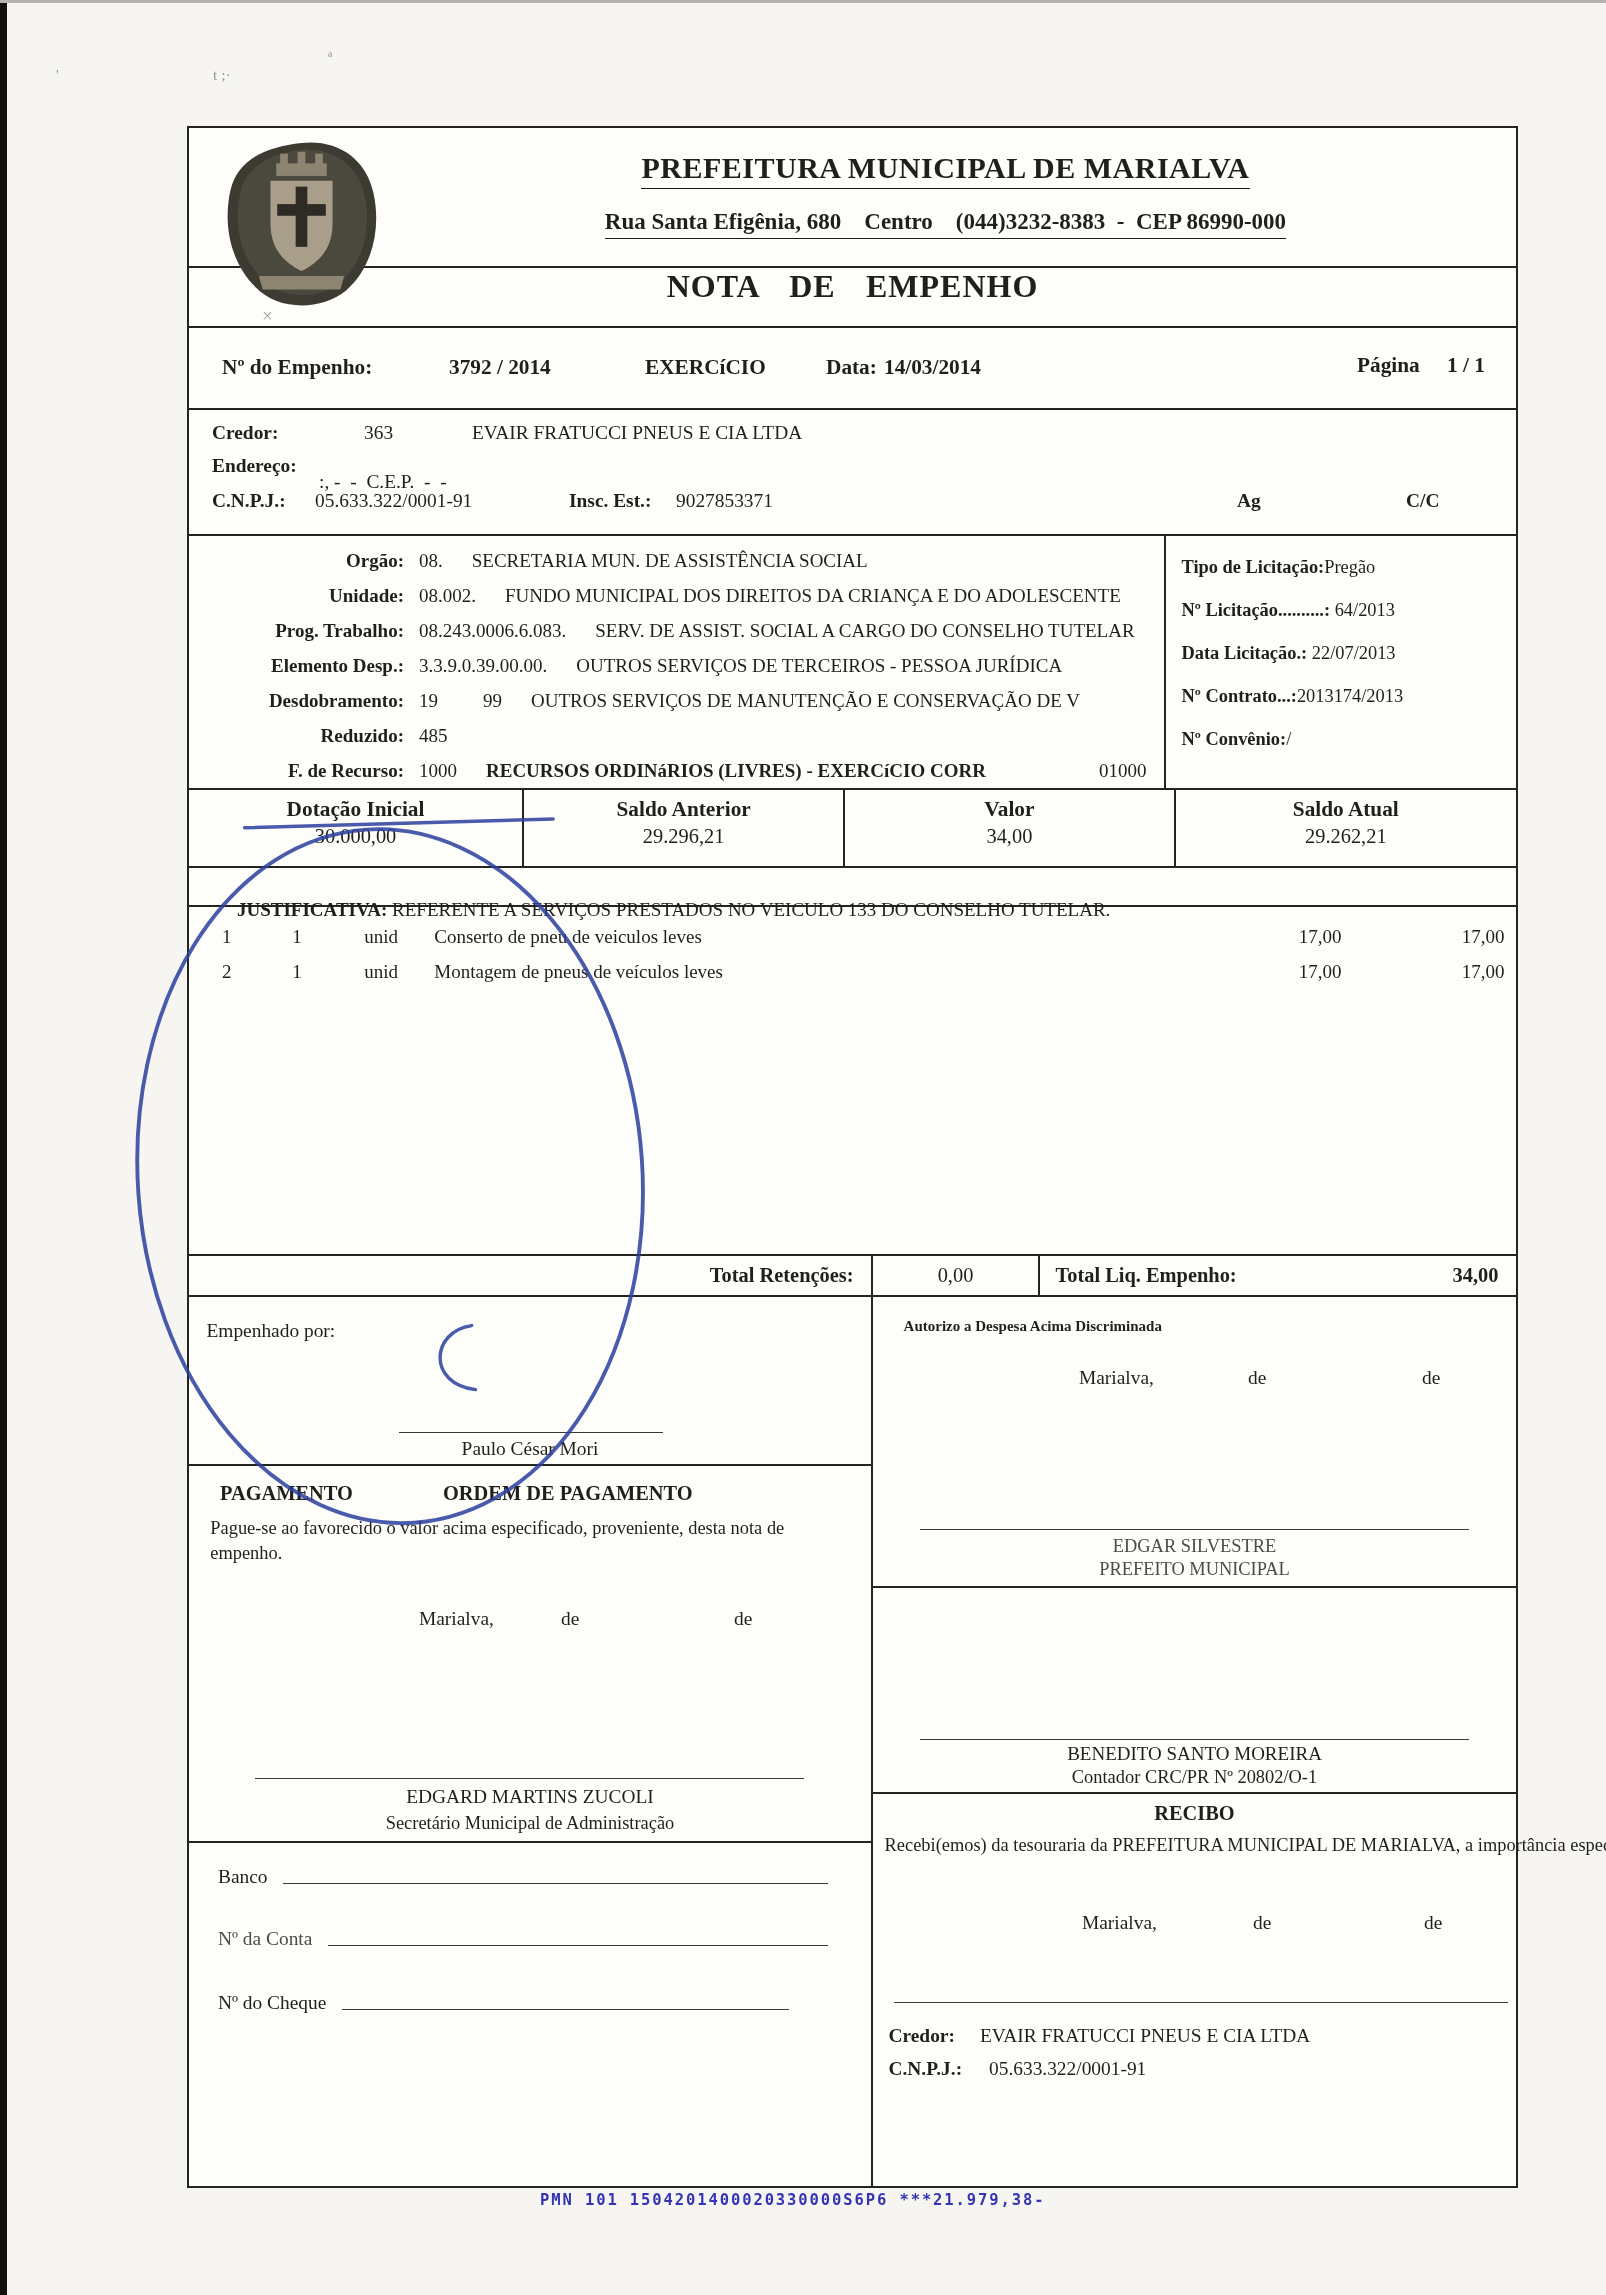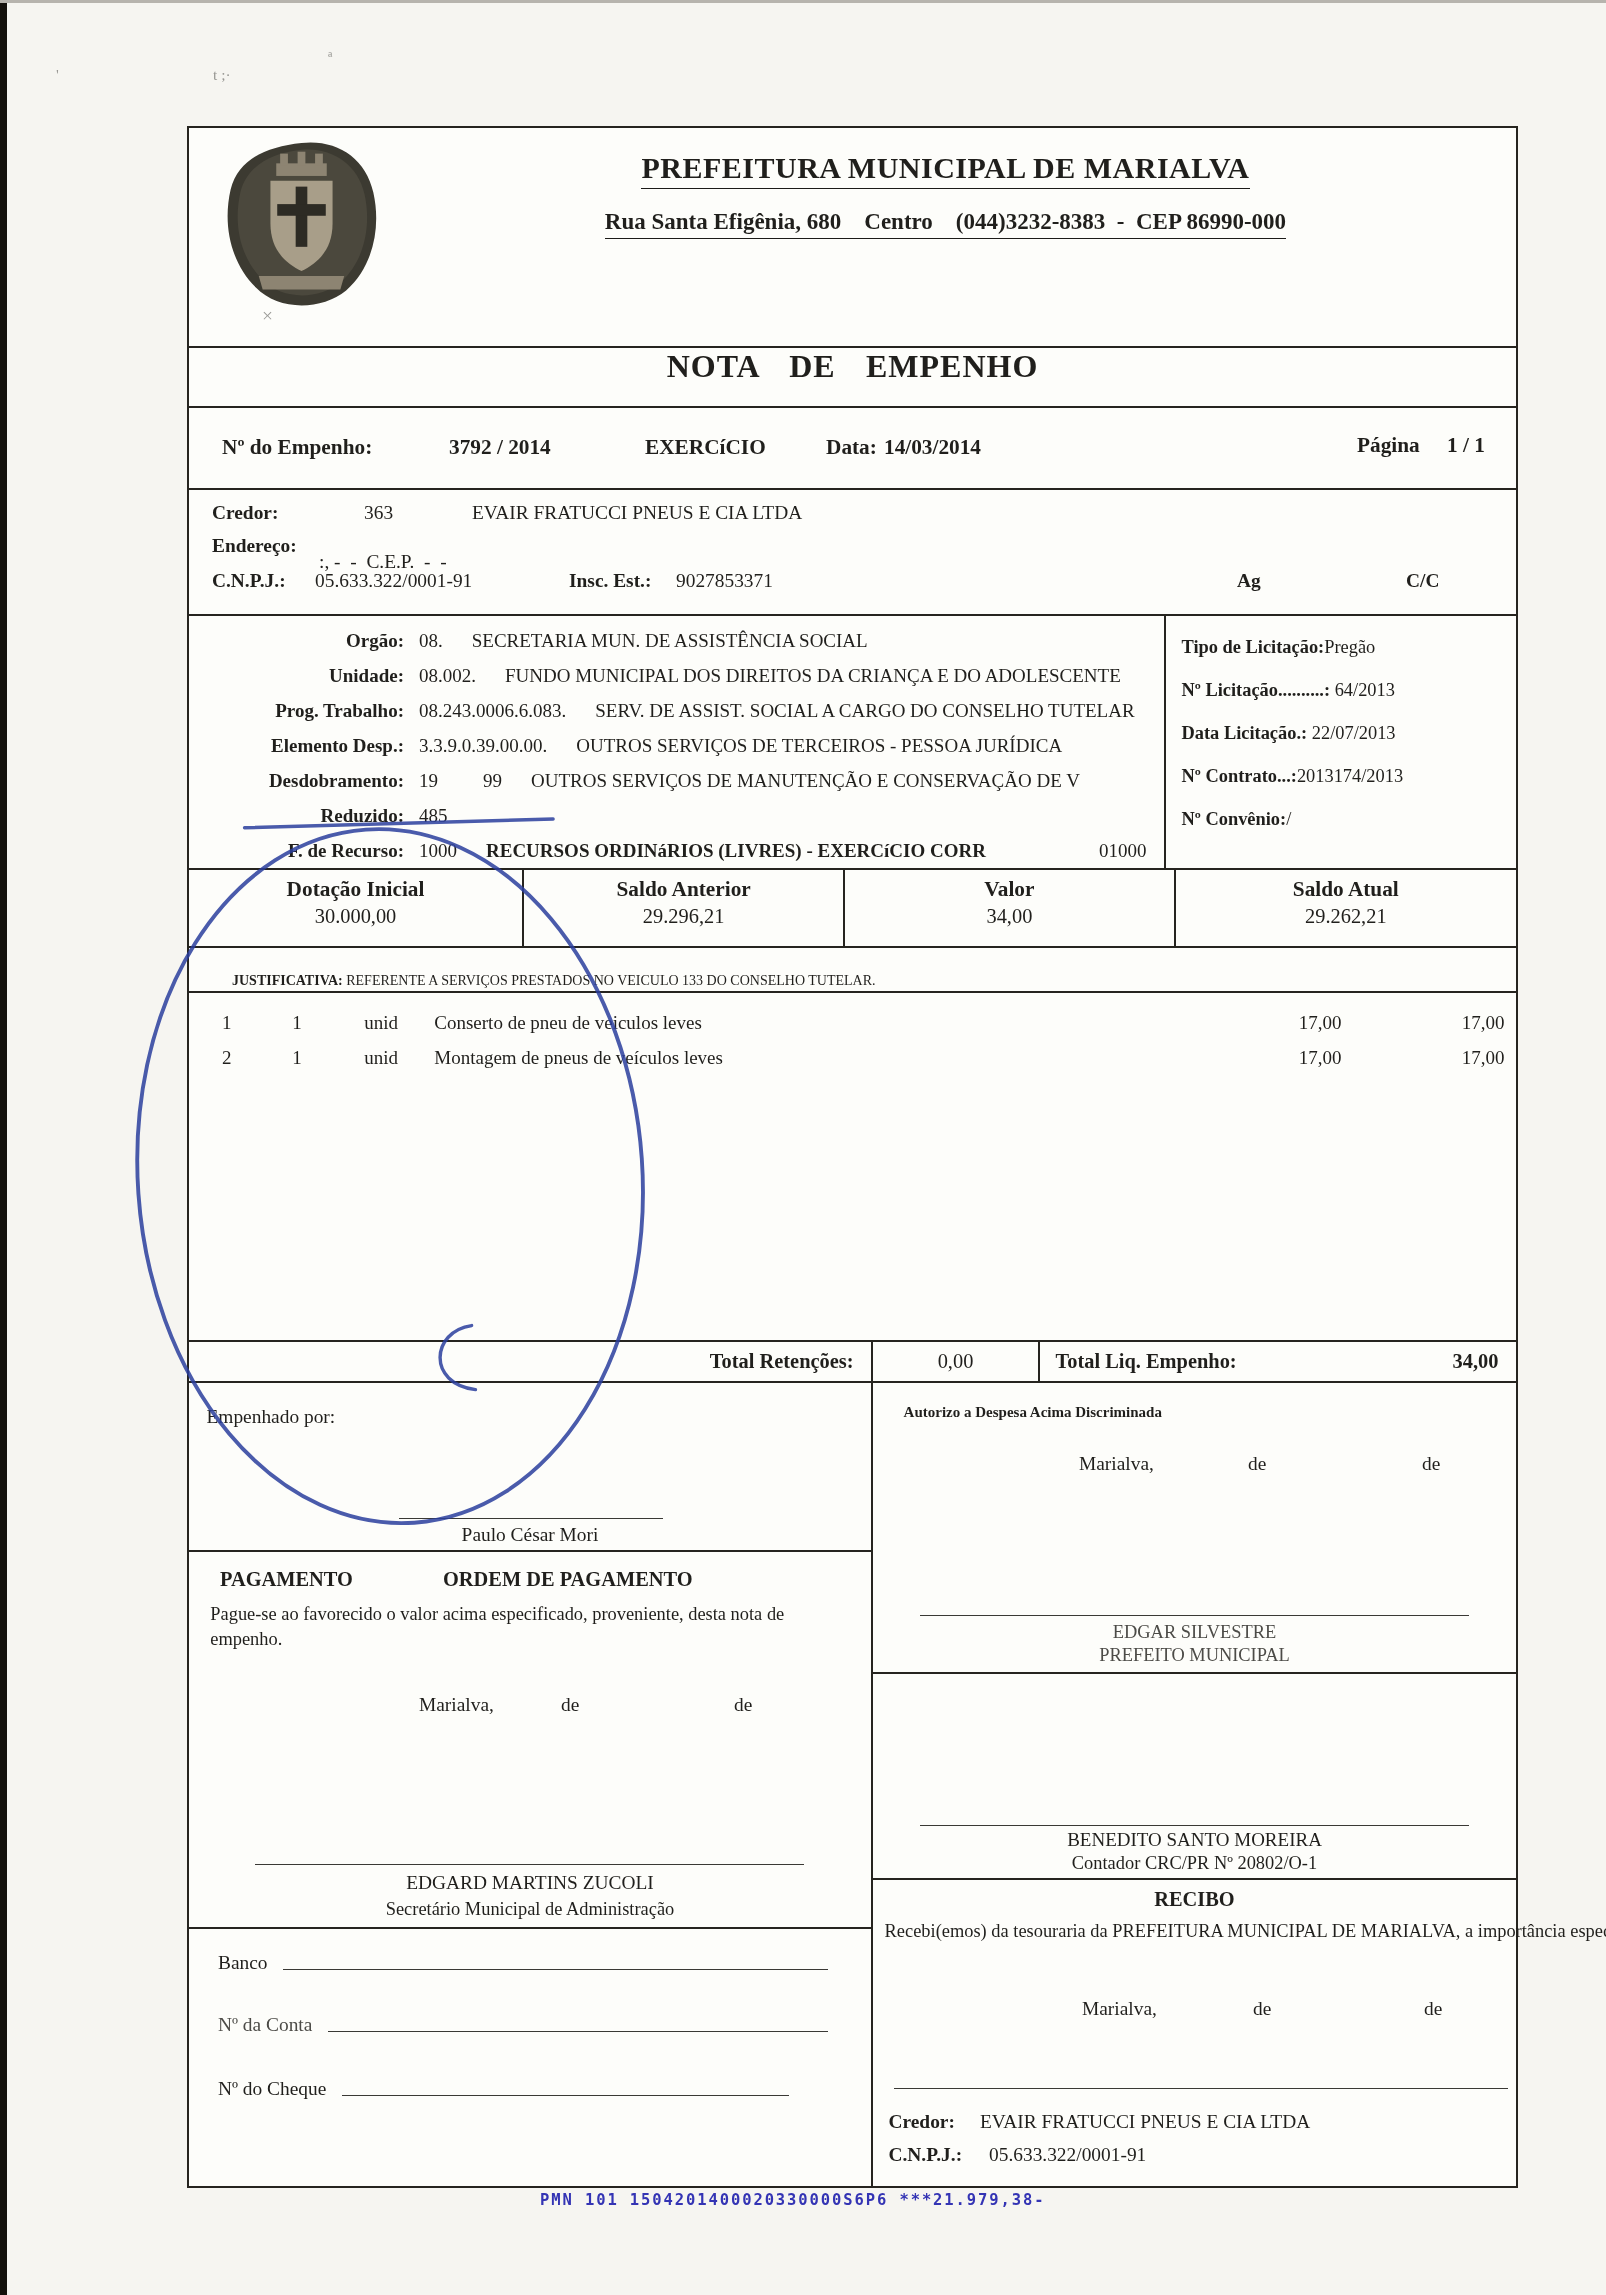--- a/index.html
+++ b/index.html
@@ -16,21 +16,21 @@
 
   .page-frame {
     position:absolute; left:187px; top:126px; width:1331px; height:2062px;
     border:2.9px solid #26241f; background:#fdfdfa;
     display:flex; flex-direction:column;
   }
   .sec { position:relative; flex-shrink:0; }
   .bb { border-bottom:2.9px solid #26241f; }
 
   
-  .header { height:220px; display:flex; }
+  .header { height:140px; display:flex; }
   .logo-box { width:225px; display:flex; align-items:flex-start; justify-content:center; padding-top:9.7px; }
   .head-lines { flex:1; text-align:center; padding-right:39px; }
   .u { border-bottom:1.9px solid #1c1b18; padding-bottom:2.9px; white-space:pre; display:inline-block; }
   .h-title { margin-top:23px; font-size:30px; font-weight:bold; letter-spacing:0.5px; }
   .h-line2 { margin-top:16.5px; font-size:23px; font-weight:bold; }
   .h-line2 .gap { display:inline-block; width:52px; }
   .h-line3 { margin-top:20.4px; font-size:23px; font-weight:bold; }
 
   
   .title-band { height:60px; display:flex; justify-content:center;
@@ -59,21 +59,21 @@
 
   
   .dotacao { height:78px; display:flex; }
   .dot-cell { text-align:center; padding-top:6.8px; }
   .dot-cell + .dot-cell { border-left:2.9px solid #26241f; }
   .dot-c1 { width:25.1%; } .dot-c2 { width:24.2%; } .dot-c3 { width:24.9%; } .dot-c4 { flex:1; }
   .dot-label { font-size:21.3px; font-weight:bold; }
   .dot-value { font-size:20.4px; margin-top:2.9px; }
 
   
-  .justif { height:45px; padding:8.7px 0 0 29px; font-size:14px; white-space:pre; }
+  .justif { height:39px; padding:8.7px 0 0 29px; font-size:19px; white-space:pre; }
   .justif .lab { font-weight:bold; }
 
   
   .items { height:347px; }
   .items-grid { display:grid; grid-template-columns:82px 72px 70px 1fr 194px 163px;
     padding:0 11.6px 0 21.3px; align-items:baseline; }
   .items-head { margin-top:31px; font-style:italic; font-weight:bold; font-size:19.4px; }
   .items-head span { text-decoration:underline; }
   .col-r { text-align:right; }
   .item-row { font-size:19px; }

